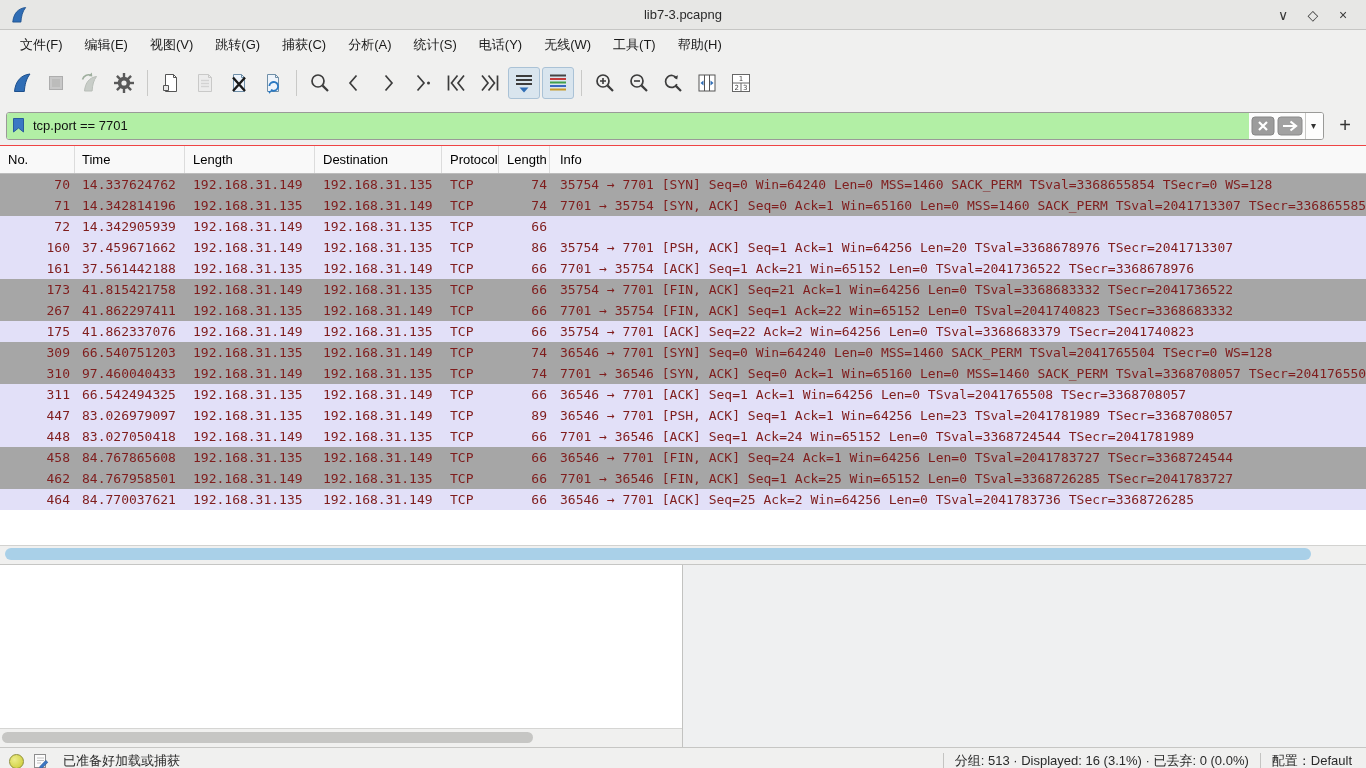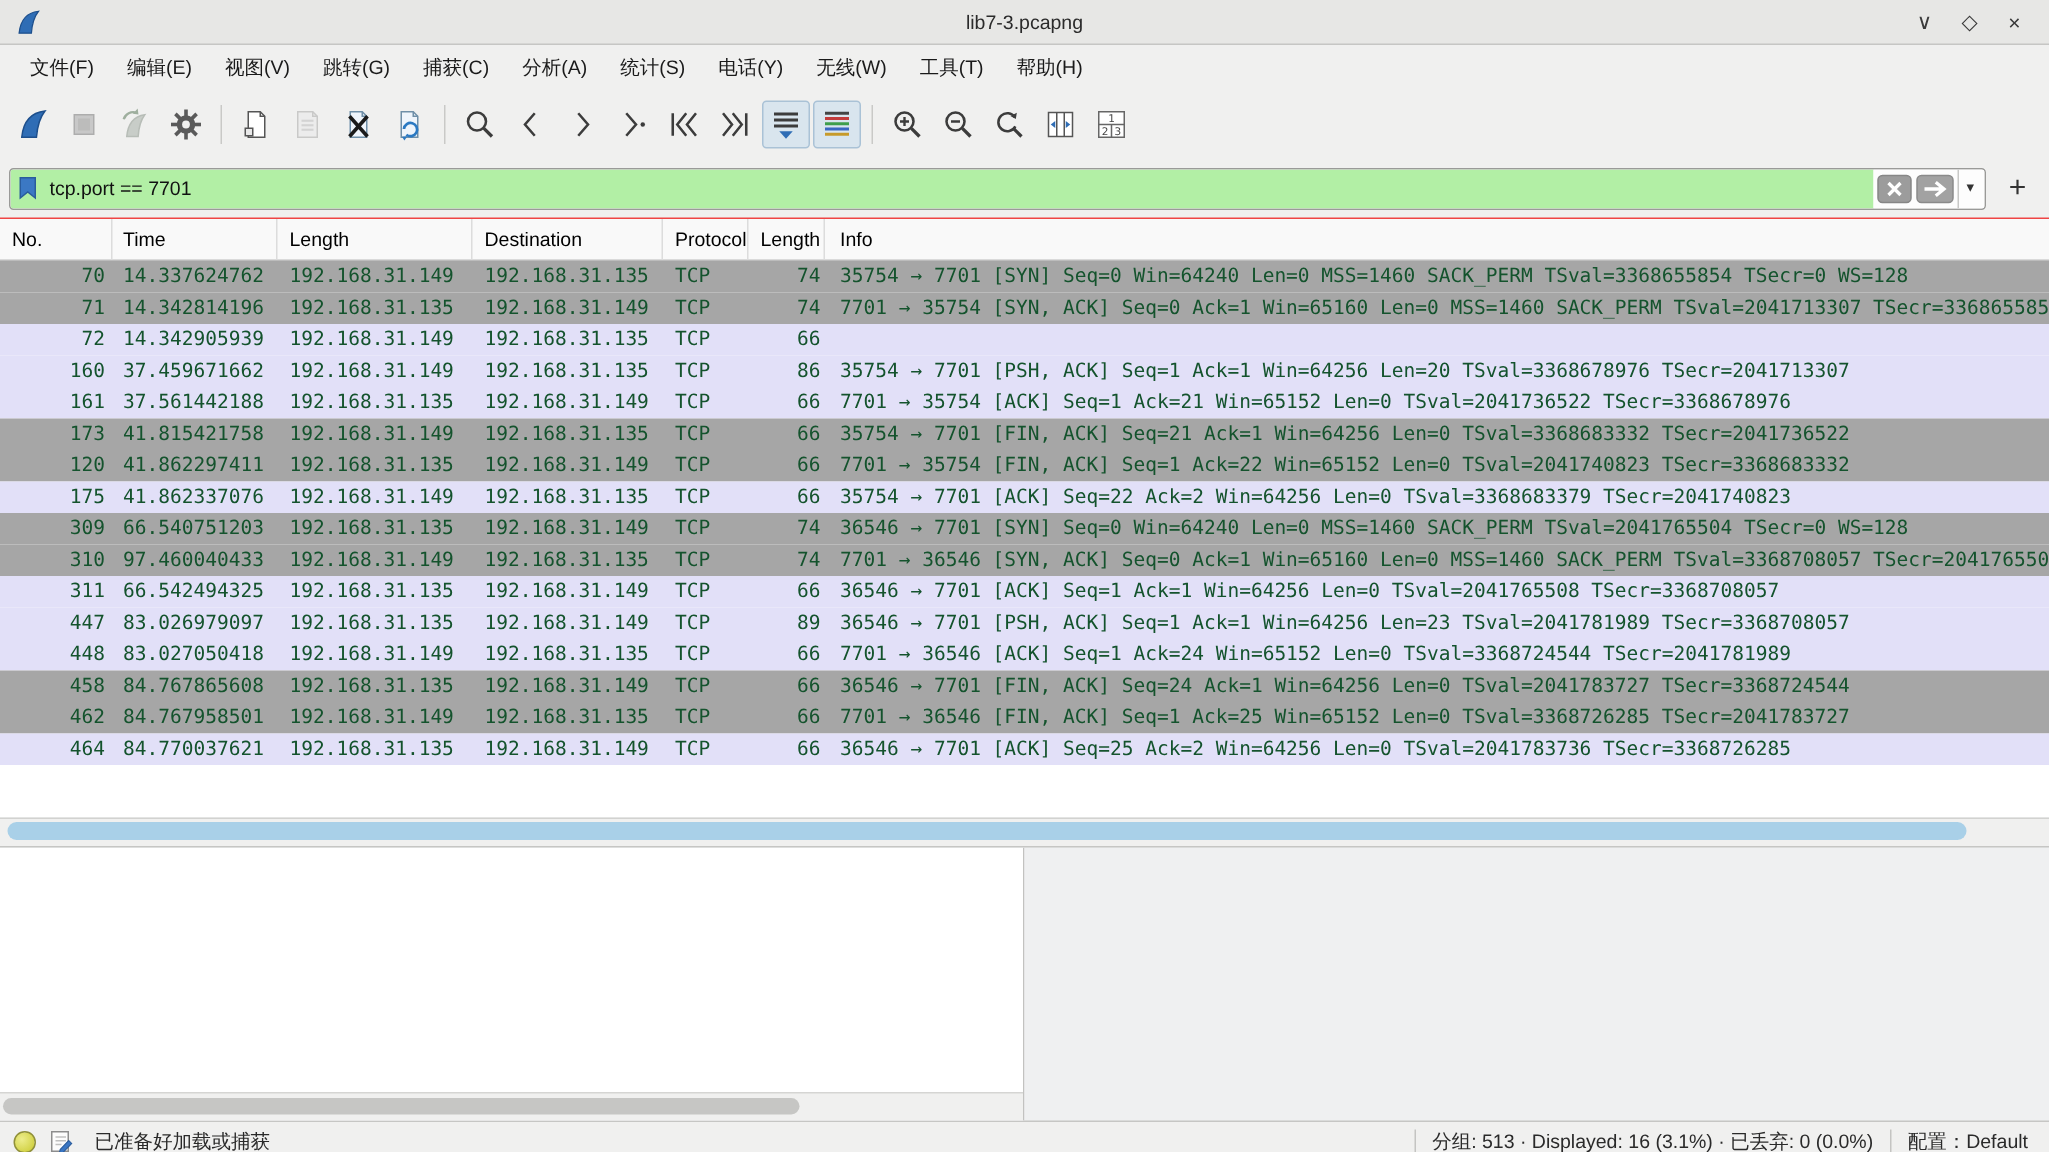--- a/index.html
+++ b/index.html
@@ -46,21 +46,21 @@
 
   
   .packet-list{display:flex;flex-direction:column;background:#fff;flex:0 0 auto;}
   .plist-header{height:27px;background:#f9f9f9;border-bottom:1px solid #bcbcbc;
     display:flex;align-items:center;font-size:13px;color:#000000;}
   .hcell{height:100%;display:flex;align-items:center;padding-left:8px;
     border-right:1px solid #dcdcdc;box-sizing:border-box;}
   .rows{display:flex;flex-direction:column;}
   .prow{height:21px;display:flex;align-items:center;
     font-family:"DejaVu Sans Mono","Liberation Mono",monospace;font-size:13px;
-    color:#14532d;white-space:nowrap;}
+    color:#7f1d1d;white-space:nowrap;}
   .prow.gray{background:#a6a6a6;}
   .prow.lavender{background:#e2e0f8;}
   .pcell{box-sizing:border-box;overflow:hidden;}
   .col-no{width:75px;flex:0 0 auto;}
   .hcell.col-no{justify-content:flex-start;}
   .pcell.col-no{text-align:right;padding-right:5px;}
   .col-time{width:110px;flex:0 0 auto;padding-left:7px;}
   .col-source{width:130px;flex:0 0 auto;padding-left:8px;}
   .col-dest{width:127px;flex:0 0 auto;padding-left:8px;}
   .col-proto{width:57px;flex:0 0 auto;padding-left:8px;}
@@ -428,21 +428,21 @@
         <div class="prow gray">
           <div class="pcell col-no">173</div>
           <div class="pcell col-time">41.815421758</div>
           <div class="pcell col-source">192.168.31.149</div>
           <div class="pcell col-dest">192.168.31.135</div>
           <div class="pcell col-proto">TCP</div>
           <div class="pcell col-len">66</div>
           <div class="pcell col-info">35754 → 7701 [FIN, ACK] Seq=21 Ack=1 Win=64256 Len=0 TSval=3368683332 TSecr=2041736522</div>
         </div>
         <div class="prow gray">
-          <div class="pcell col-no">120</div>
+          <div class="pcell col-no">267</div>
           <div class="pcell col-time">41.862297411</div>
           <div class="pcell col-source">192.168.31.135</div>
           <div class="pcell col-dest">192.168.31.149</div>
           <div class="pcell col-proto">TCP</div>
           <div class="pcell col-len">66</div>
           <div class="pcell col-info">7701 → 35754 [FIN, ACK] Seq=1 Ack=22 Win=65152 Len=0 TSval=2041740823 TSecr=3368683332</div>
         </div>
         <div class="prow lavender">
           <div class="pcell col-no">175</div>
           <div class="pcell col-time">41.862337076</div>

